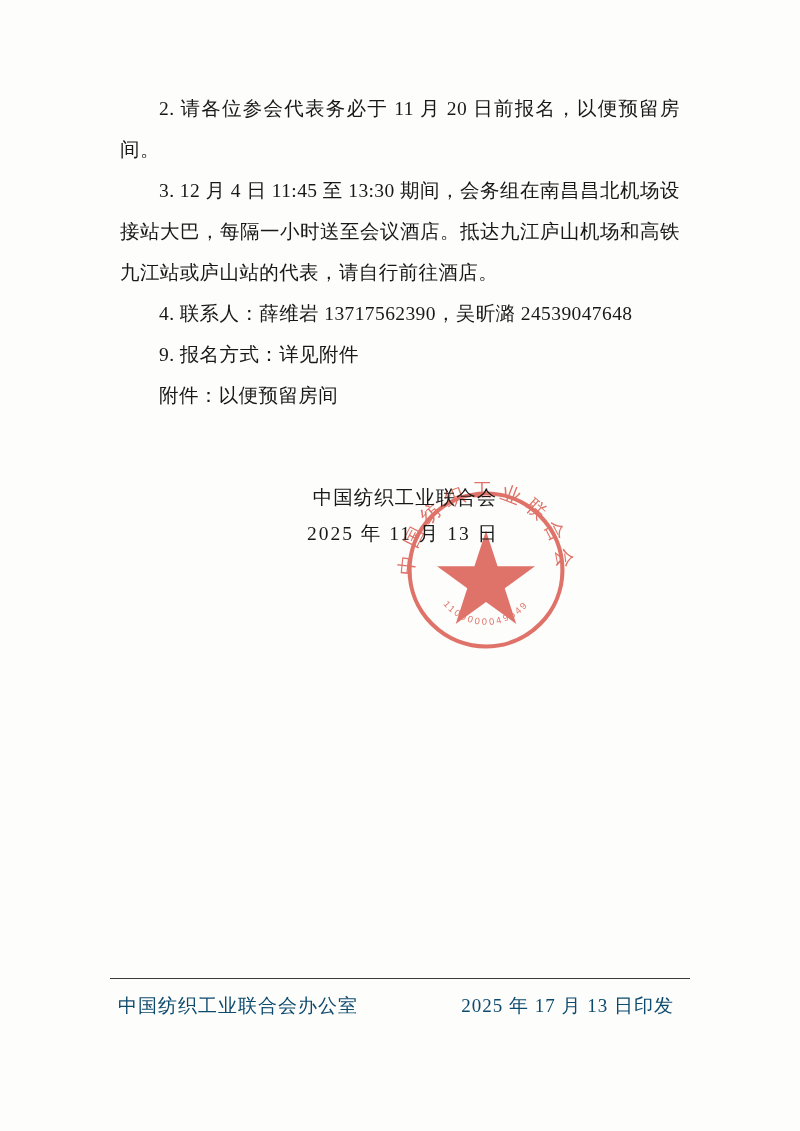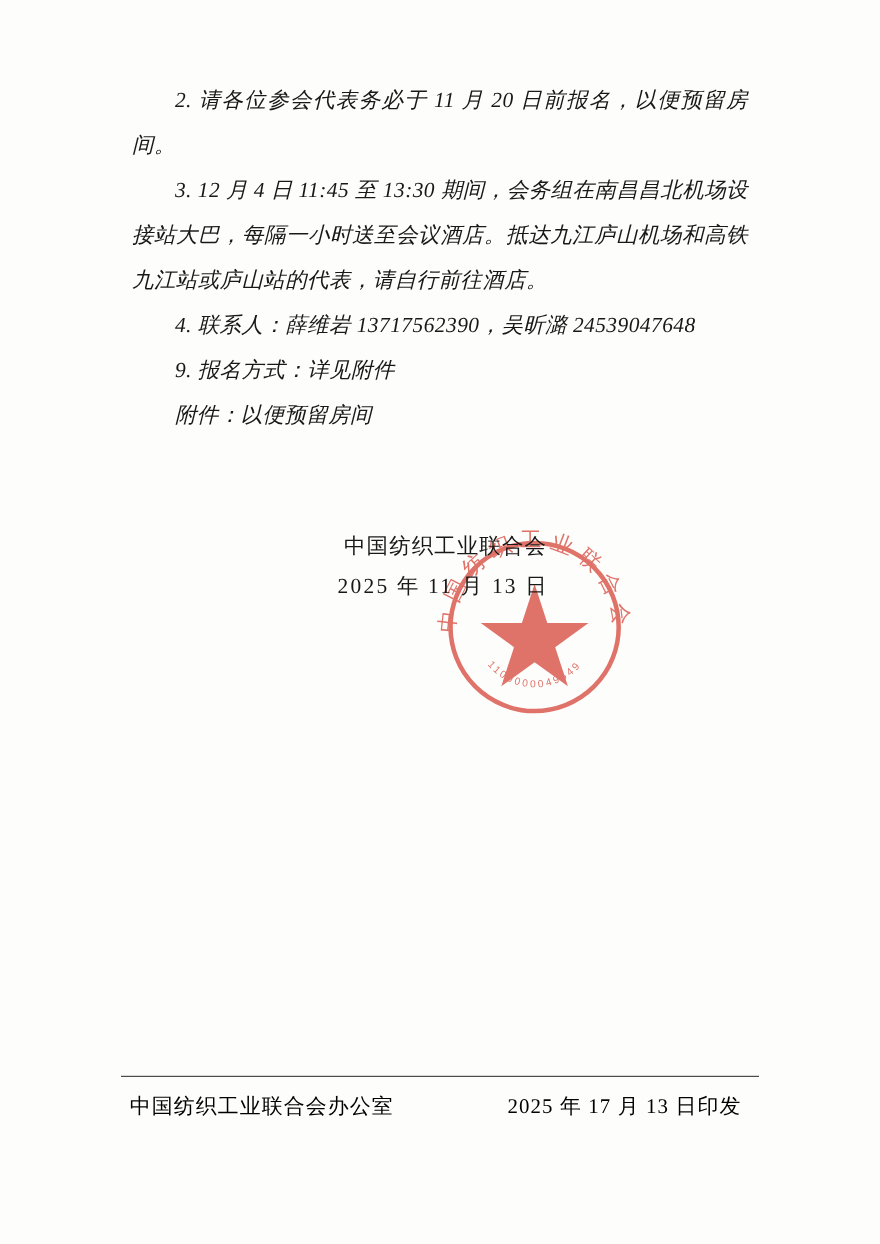--- a/index.html
+++ b/index.html
@@ -16,23 +16,22 @@
     overflow: hidden;
   }
   .page {
     position: absolute;
     inset: 0;
     background: #fdfdfb;
   }
   .content {
     position: absolute;
     left: 120px;
-    top: 71px;
+    top: 88px;
     width: 560px;
-    font-style: italic;
   }
   .para {
     font-size: 19.5px;
     line-height: 41px;
     text-align: justify;
     letter-spacing: 0.4px;
     margin: 0 0 0 0;
     text-indent: 39px;
     color: #181818;
   }
@@ -82,21 +81,21 @@
     border-top: 1.2px solid #3a3a3a;
     width: 100%;
   }
   .footer-row {
     display: flex;
     justify-content: space-between;
     align-items: baseline;
     padding: 14px 8px 0 8px;
     font-size: 19px;
     letter-spacing: 1px;
-    color: #000000;
+    color: #0c4a6e;
   }
   .footer-left { }
   .footer-right { padding-right: 8px; }
 </style>
 </head>
 <body>
 
 <div class="page">
 
   <div class="content">

